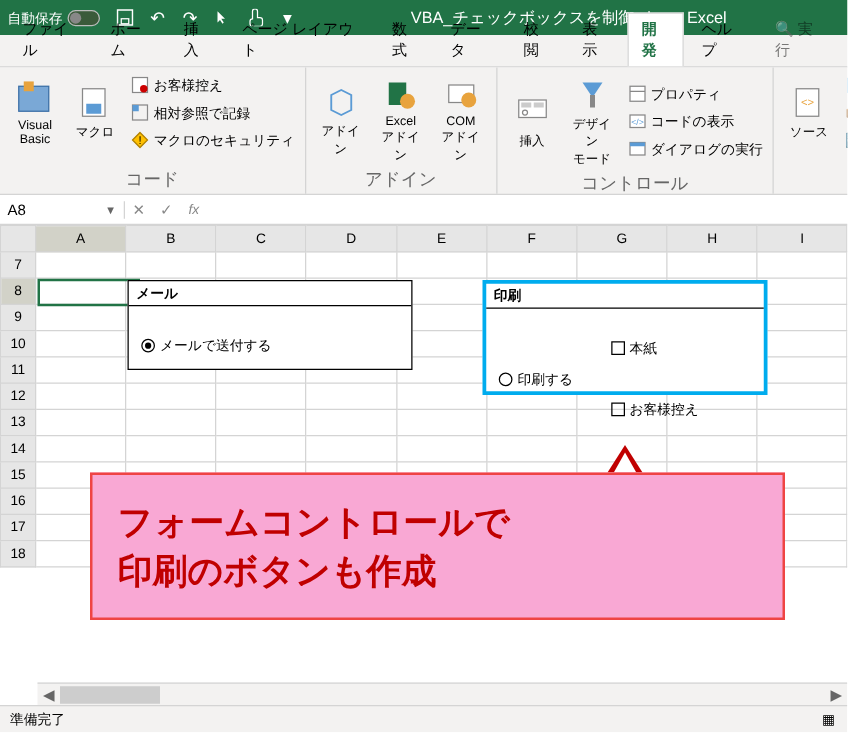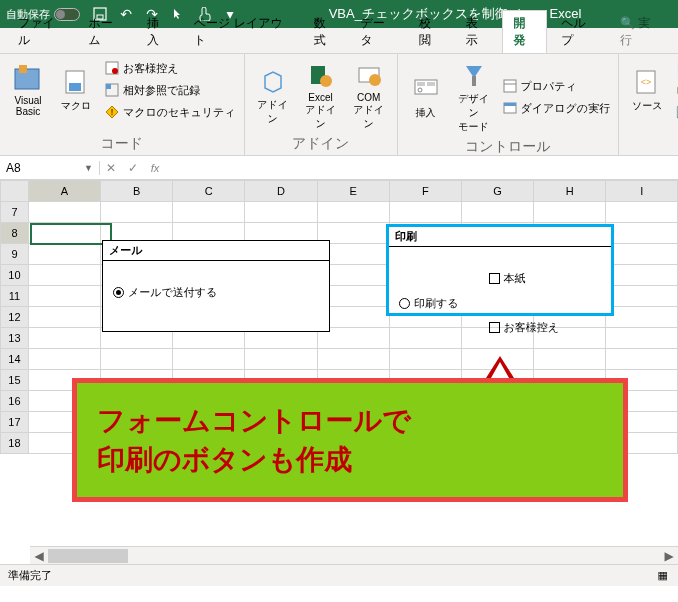--- a/index.html
+++ b/index.html
@@ -45,21 +45,21 @@
 
 .formbox { position: absolute; border: 1px solid #000; background: #fff; font-size: 11px; }
 .formbox.highlight { border: 3px solid #00acee; }
 .formbox .hdr { border-bottom: 1px solid #000; padding: 2px 6px; font-weight: bold; }
 .formbox .body { padding: 8px 10px; }
 .radio-opt, .check-opt { display: inline-flex; align-items: center; gap: 4px; margin: 16px 0; }
 .radio-dot { width: 11px; height: 11px; border: 1px solid #000; border-radius: 50%; display: inline-flex; align-items: center; justify-content: center; }
 .radio-dot.filled::after { content: ""; width: 5px; height: 5px; background: #000; border-radius: 50%; }
 .check-box { width: 11px; height: 11px; border: 1px solid #000; display: inline-block; }
 
-.callout { position: absolute; border: 5px solid #ef4444; background: #84cc16; padding: 18px 20px; font-size: 28px; color: #c00000; font-weight: bold; line-height: 1.4; }
+.callout { position: absolute; border: 2px solid #ef4444; background: #f9a8d4; padding: 18px 20px; font-size: 28px; color: #c00000; font-weight: bold; line-height: 1.4; }
 .callout-arrow { position: absolute; width: 0; height: 0; border-left: 14px solid transparent; border-right: 14px solid transparent; border-bottom: 22px solid #c00000; }
 .callout-arrow::after { content: ""; position: absolute; left: -9px; top: 6px; border-left: 9px solid transparent; border-right: 9px solid transparent; border-bottom: 16px solid #fff; }
 
 .statusbar { position: absolute; bottom: 0; left: 0; right: 0; height: 22px; background: #f3f2f1; border-top: 1px solid #d4d4d4; display: flex; align-items: center; padding: 0 8px; font-size: 11px; }
 .scrollbar-h { position: absolute; bottom: 22px; left: 30px; right: 0; height: 18px; background: #f3f2f1; border-top: 1px solid #d4d4d4; display: flex; align-items: center; }
 .scroll-btn { width: 18px; height: 16px; display: flex; align-items: center; justify-content: center; color: #666; cursor: pointer; }
 .scroll-track { flex: 1; height: 14px; position: relative; }
 .scroll-thumb { position: absolute; left: 0; width: 80px; height: 14px; background: #cdcdcd; }
 
 svg { display: block; }
@@ -228,20 +228,29 @@
                 <rect x="1" y="1" width="12" height="12" fill="#fff" stroke="#888"></rect>
                 <line x1="1" y1="5" x2="13" y2="5" stroke="#888"></line>
               </svg>
             </span>
             <span>プロパティ</span>
           </div>
         <div class="small-row">
             <span class="small-icon">
               <svg width="14" height="14">
                 <rect x="1" y="2" width="12" height="10" fill="#fff" stroke="#888"></rect>
+                <text x="7" y="10" font-size="7" text-anchor="middle" fill="#5b9bd5">&lt;/&gt;</text>
+              </svg>
+            </span>
+            <span>コードの表示</span>
+          </div>
+        <div class="small-row">
+            <span class="small-icon">
+              <svg width="14" height="14">
+                <rect x="1" y="2" width="12" height="10" fill="#fff" stroke="#888"></rect>
                 <rect x="1" y="2" width="12" height="3" fill="#5b9bd5"></rect>
               </svg>
             </span>
             <span>ダイアログの実行</span>
           </div>
       </div>
     </div>
     <div class="group-label">コントロール</div>
   </div>
 
@@ -440,21 +449,21 @@
           <td></td>
           <td></td>
           <td></td>
           <td></td>
         </tr>
   </tbody>
     </table>
 
   <div class="sel-cell" style="left:30px;top:43px;width:82px;height:22px"></div>
 
-  <div class="formbox" style="left:102px;top:60px;width:228px;height:92px">
+  <div class="formbox" style="left:102px;top:44px;width:228px;height:72px">
     <div class="hdr">メール</div>
     <div class="body">
       <div class="radio-opt">
         <span class="radio-dot filled"></span>
         <span>メールで送付する</span>
       </div>
     </div>
   </div>
 
   <div class="formbox highlight" style="left:386px;top:44px;width:228px;height:92px">

